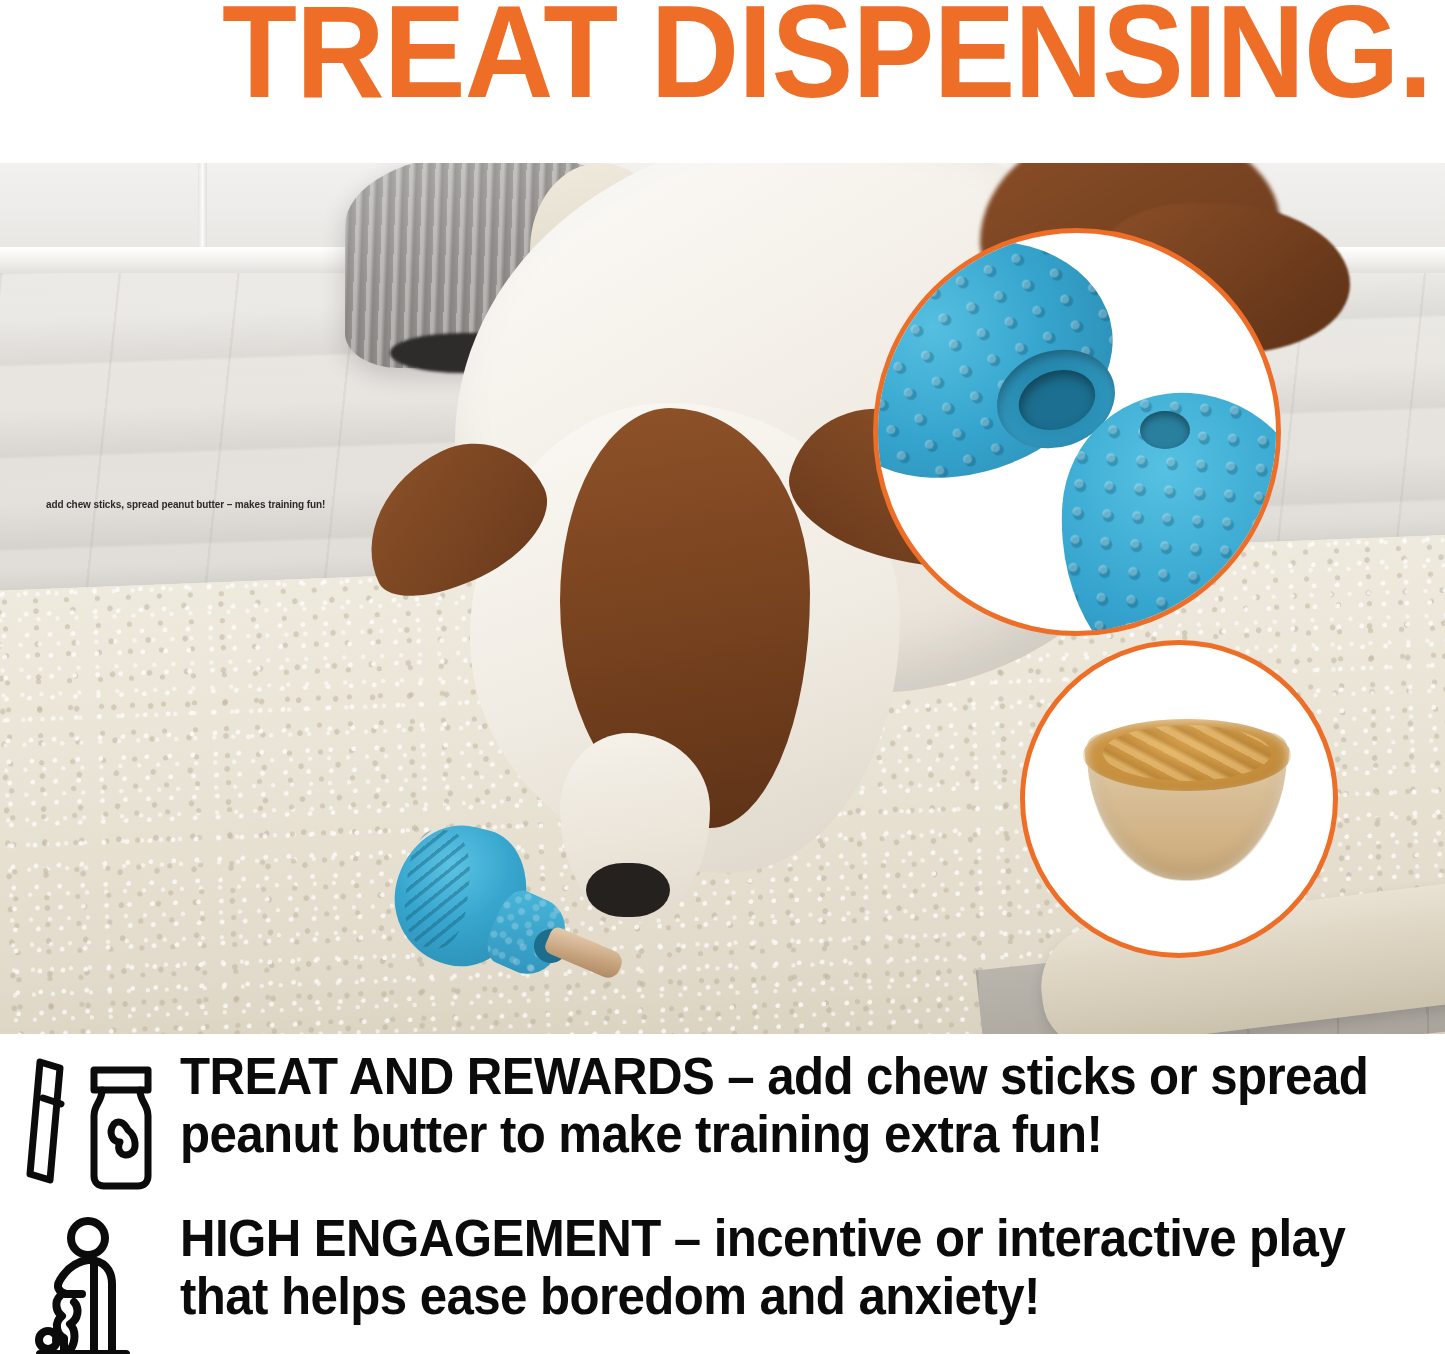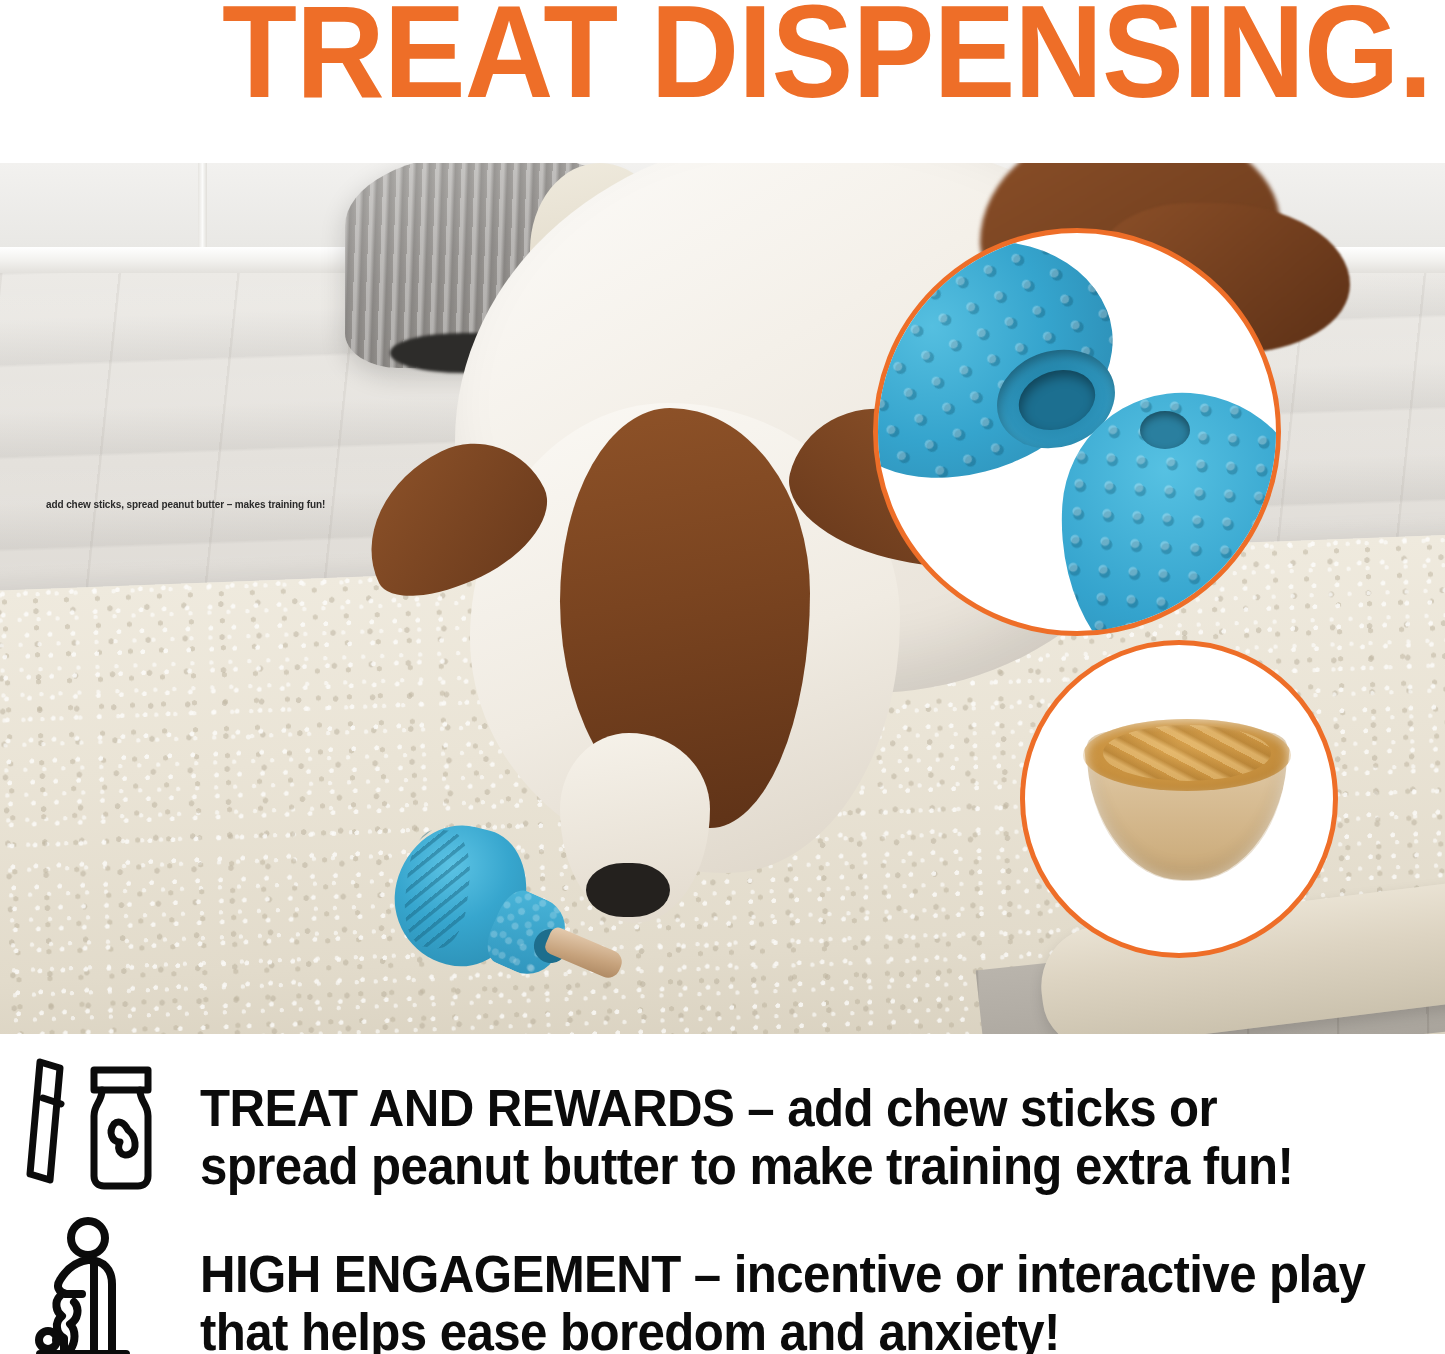--- a/index.html
+++ b/index.html
@@ -372,22 +372,21 @@
     position: absolute;
     left: 0; top: 1034px;
     width: 1445px; height: 320px;
     background: #ffffff;
   }
   .feature-row {
     position: absolute;
     left: 0;
     width: 1445px;
     display: flex;
-    align-items: flex-end;
-    gap: 20px;
+    align-items: flex-start;
   }
   .feature-row-1 { top: 14px; }
   .feature-row-2 { top: 176px; }
 
   .feat-icon {
     width: 180px;
     flex: 0 0 180px;
     display: flex;
     justify-content: center;
     align-items: flex-start;

